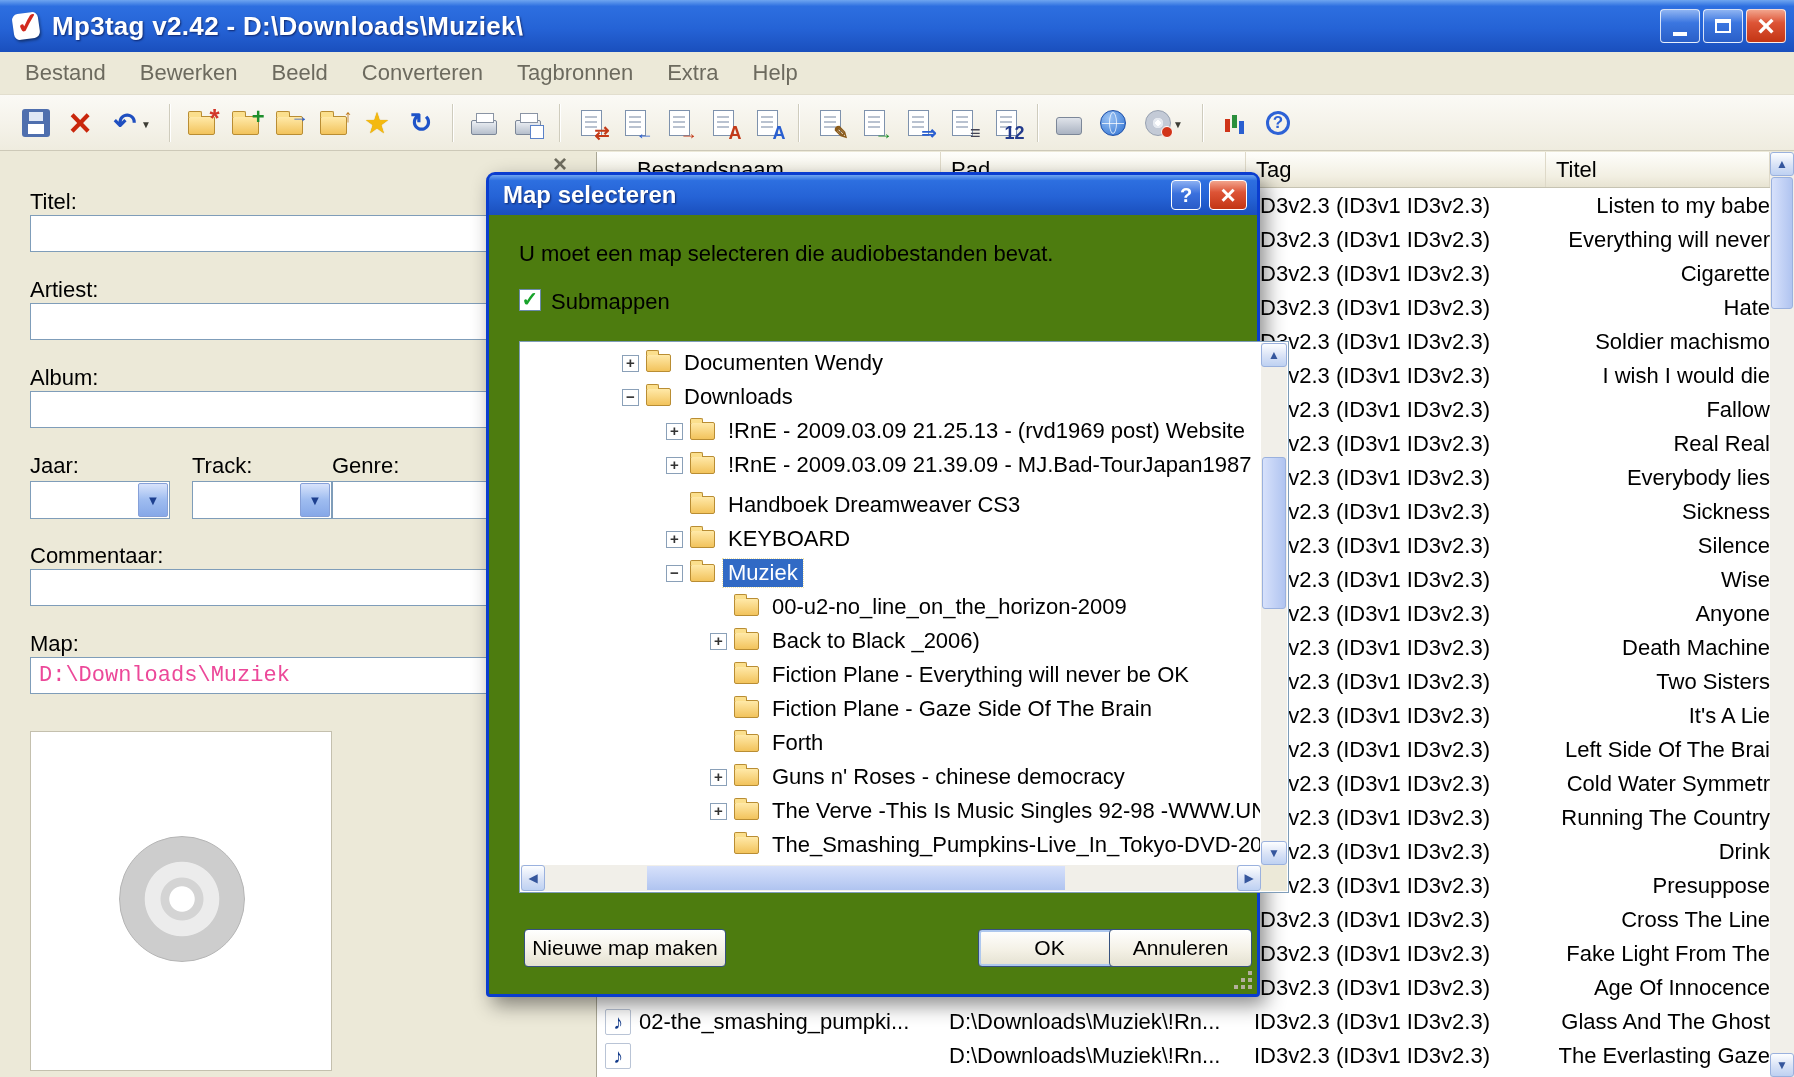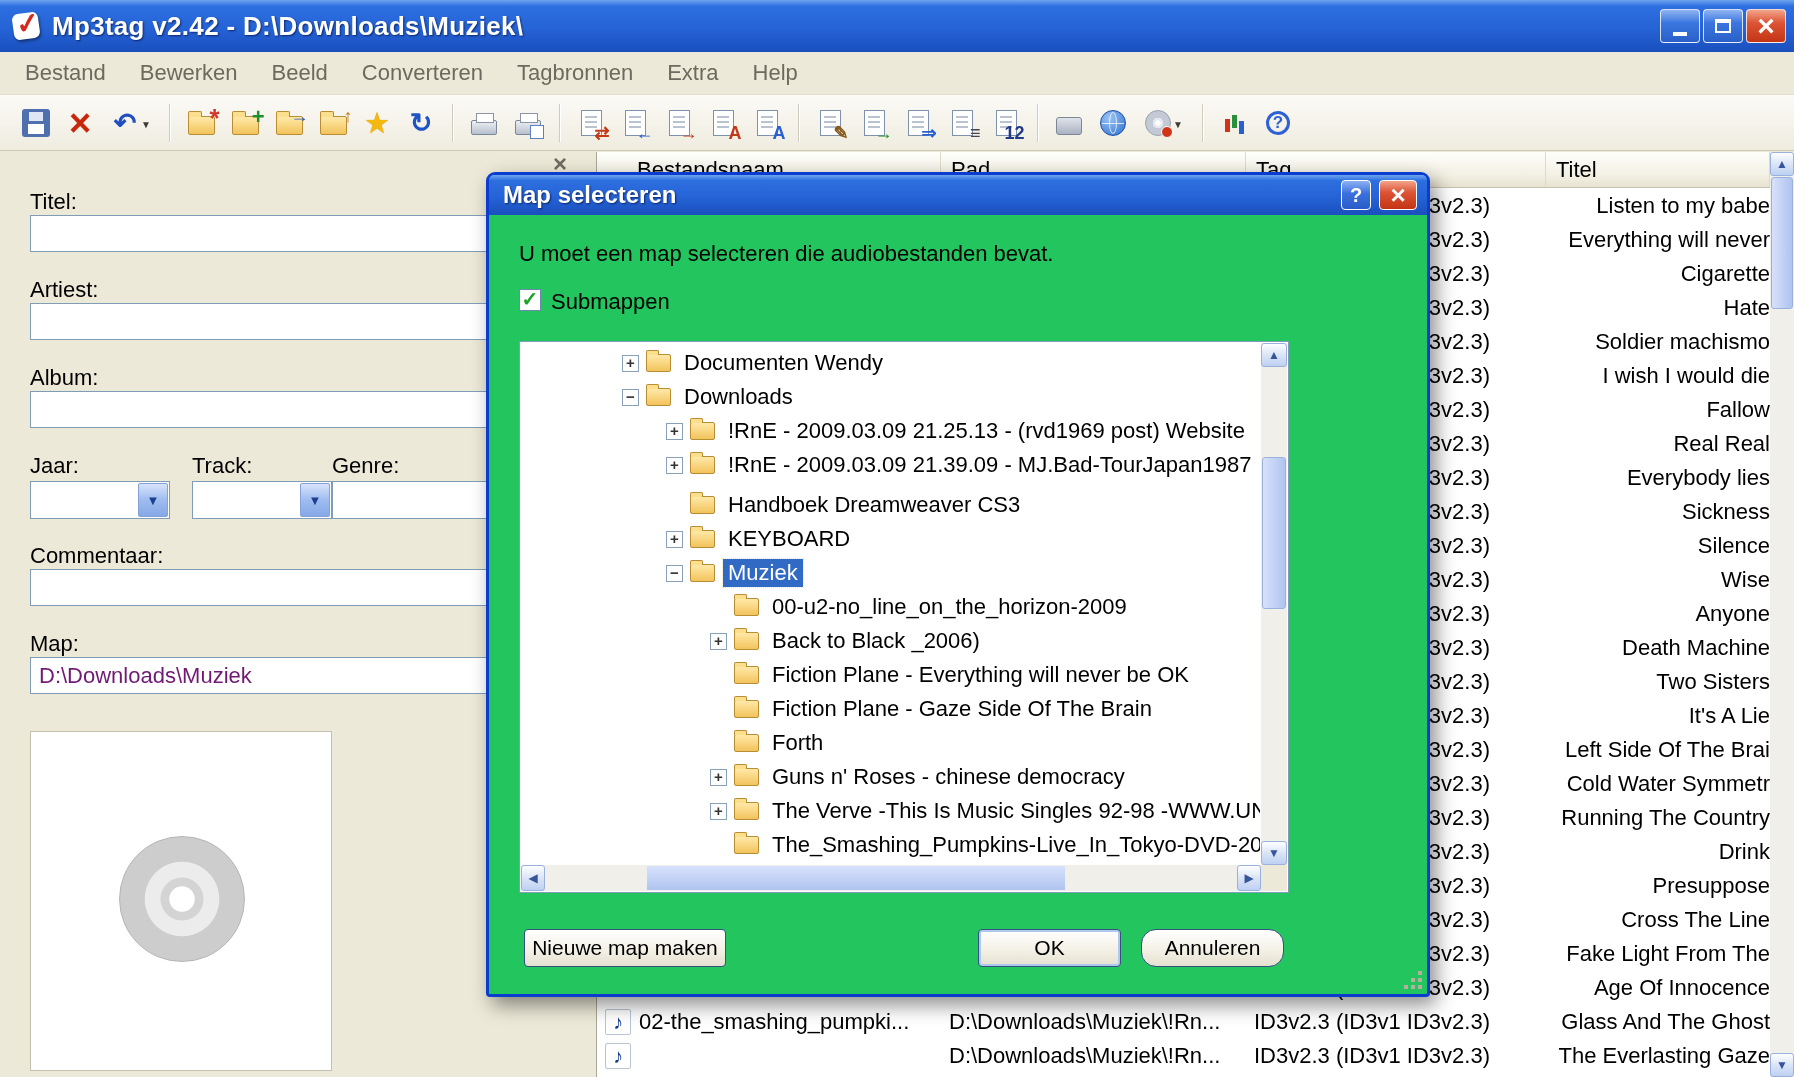--- a/index.html
+++ b/index.html
@@ -100,21 +100,21 @@
   
   .tag-panel { position:absolute; left:10px; top:0; width:572px; bottom:0; background:#ece9d8; }
   .pane-close { position:absolute; left:538px; top:2px; width:24px; height:24px; text-align:center;
     color:#6f6d60; }
   .pane-close::before { content:"×"; font-size:24px; font-weight:700; line-height:22px; }
   .plabel { position:absolute; font-size:22px; color:#000; white-space:nowrap; }
   .l-titel { left:20px; top:38px; }  .l-artiest { left:20px; top:126px; }  .l-album { left:20px; top:214px; }
   .l-jaar { left:20px; top:302px; }  .l-track { left:182px; top:302px; }  .l-genre { left:322px; top:302px; }
   .l-comm { left:20px; top:392px; }  .l-map { left:20px; top:480px; }
   .xp-input { position:absolute; height:37px; background:#fff; border:1px solid #7f9db9;
-    font-family:Liberation Sans, sans-serif; font-size:22px; color:#701a75; padding:12px 8px; }
+    font-family:Liberation Mono, monospace; font-size:22px; color:#ec4899; padding:12px 8px; }
   .i-titel { left:20px; top:64px; width:545px; }
   .i-artiest { left:20px; top:152px; width:545px; }
   .i-album { left:20px; top:240px; width:545px; }
   .i-comm { left:20px; top:418px; width:545px; }
   .i-map { left:20px; top:506px; width:545px; }
   .xp-combo { position:absolute; height:38px; background:#fff; border:1px solid #7f9db9; }
   .c-jaar { left:20px; top:330px; width:140px; }
   .c-track { left:182px; top:330px; width:140px; }
   .c-genre { left:322px; top:330px; width:210px; }
   .xp-combo .arrow { position:absolute; right:1px; top:1px; bottom:1px; width:30px;
@@ -158,21 +158,21 @@
   .sbtn.down::before { content:"▼"; }
   .sbtn.left::before { content:"◀"; }
   .sbtn.right::before { content:"▶"; }
   .sthumb { background:linear-gradient(90deg,#d7e1fb,#b0c4f0); border:1px solid #9ab1de; border-radius:3px; }
   .vscroll { position:absolute; top:0; right:0; width:24px; bottom:0; background:#f1efe9; }
   .vscroll .up { position:absolute; top:0; left:0; right:0; height:24px; }
   .vscroll .thumb { position:absolute; top:25px; left:1px; right:1px; height:132px; }
   .vscroll .down { position:absolute; bottom:0; left:0; right:0; height:24px; }
 
   
-  .dialog { position:absolute; left:486px; top:172px; width:944px; height:825px; background:#22c55e;
+  .dialog { position:absolute; left:486px; top:172px; width:774px; height:825px; background:#4d7c0f;
     border:3px solid #0a3dcf; border-radius:9px 9px 4px 4px; box-shadow:6px 8px 20px rgba(0,0,0,.45); z-index:40; }
   .dlg-title { position:absolute; top:0; left:0; right:0; height:40px; border-radius:5px 5px 0 0;
     background:linear-gradient(180deg,#6ea5f0 0%,#2d6fe0 14%,#2563d6 55%,#1a4fbd 100%);
     display:flex; align-items:center; padding-left:14px; color:#fff; font-size:24px; font-weight:700;
     text-shadow:1px 1px 2px rgba(0,0,40,.6); }
   .dlg-help, .dlg-close { position:absolute; top:5px; height:30px; border:1px solid #fff; border-radius:4px;
     color:#fff; display:flex; align-items:center; justify-content:center; z-index:2; }
   .dlg-help { right:56px; width:30px; background:linear-gradient(180deg,#8cb0f2,#3a70dd 45%,#2a5cc8); }
   .dlg-help::before { content:"?"; font-size:20px; font-weight:800; }
   .dlg-close { right:10px; width:38px; background:linear-gradient(180deg,#f2a48c,#dd5436 40%,#c33514); }
@@ -203,21 +203,21 @@
   .hsb .left { position:absolute; left:0; top:0; bottom:0; width:24px; }
   .hsb .hthumb { position:absolute; left:126px; width:418px; top:1px; bottom:1px;
     background:linear-gradient(180deg,#d7e1fb,#b0c4f0); }
   .hsb .right { position:absolute; right:0; top:0; bottom:0; width:24px; }
   .corner { position:absolute; right:1px; bottom:1px; width:26px; height:26px; background:#ece9d8; }
   .xp-btn { position:absolute; height:38px; font-family:inherit; font-size:21px; color:#000;
     border:1px solid #36517e; border-radius:4px;
     background:linear-gradient(180deg,#ffffff,#f4f1e6 55%,#e4e1d1); }
   .btn-new { left:35px; top:754px; width:202px; }
   .btn-ok { left:489px; top:754px; width:143px; box-shadow:inset 0 0 0 2px #aec8ee; }
-  .btn-cancel { left:652px; top:754px; width:143px;border-radius:15px; }
+  .btn-cancel { left:620px; top:754px; width:143px; }
   .grip { position:absolute; right:4px; bottom:4px; width:18px; height:18px; }
   .grip::before { content:""; position:absolute; right:1px; bottom:1px; width:4px; height:4px; background:#b4b09c;
     box-shadow:-7px 0 0 #b4b09c, -14px 0 0 #b4b09c, 0 -7px 0 #b4b09c, -7px -7px 0 #b4b09c, 0 -14px 0 #b4b09c; }
 </style>
 </head>
 <body>
 
 <div class="window">
 
   <div class="titlebar">

